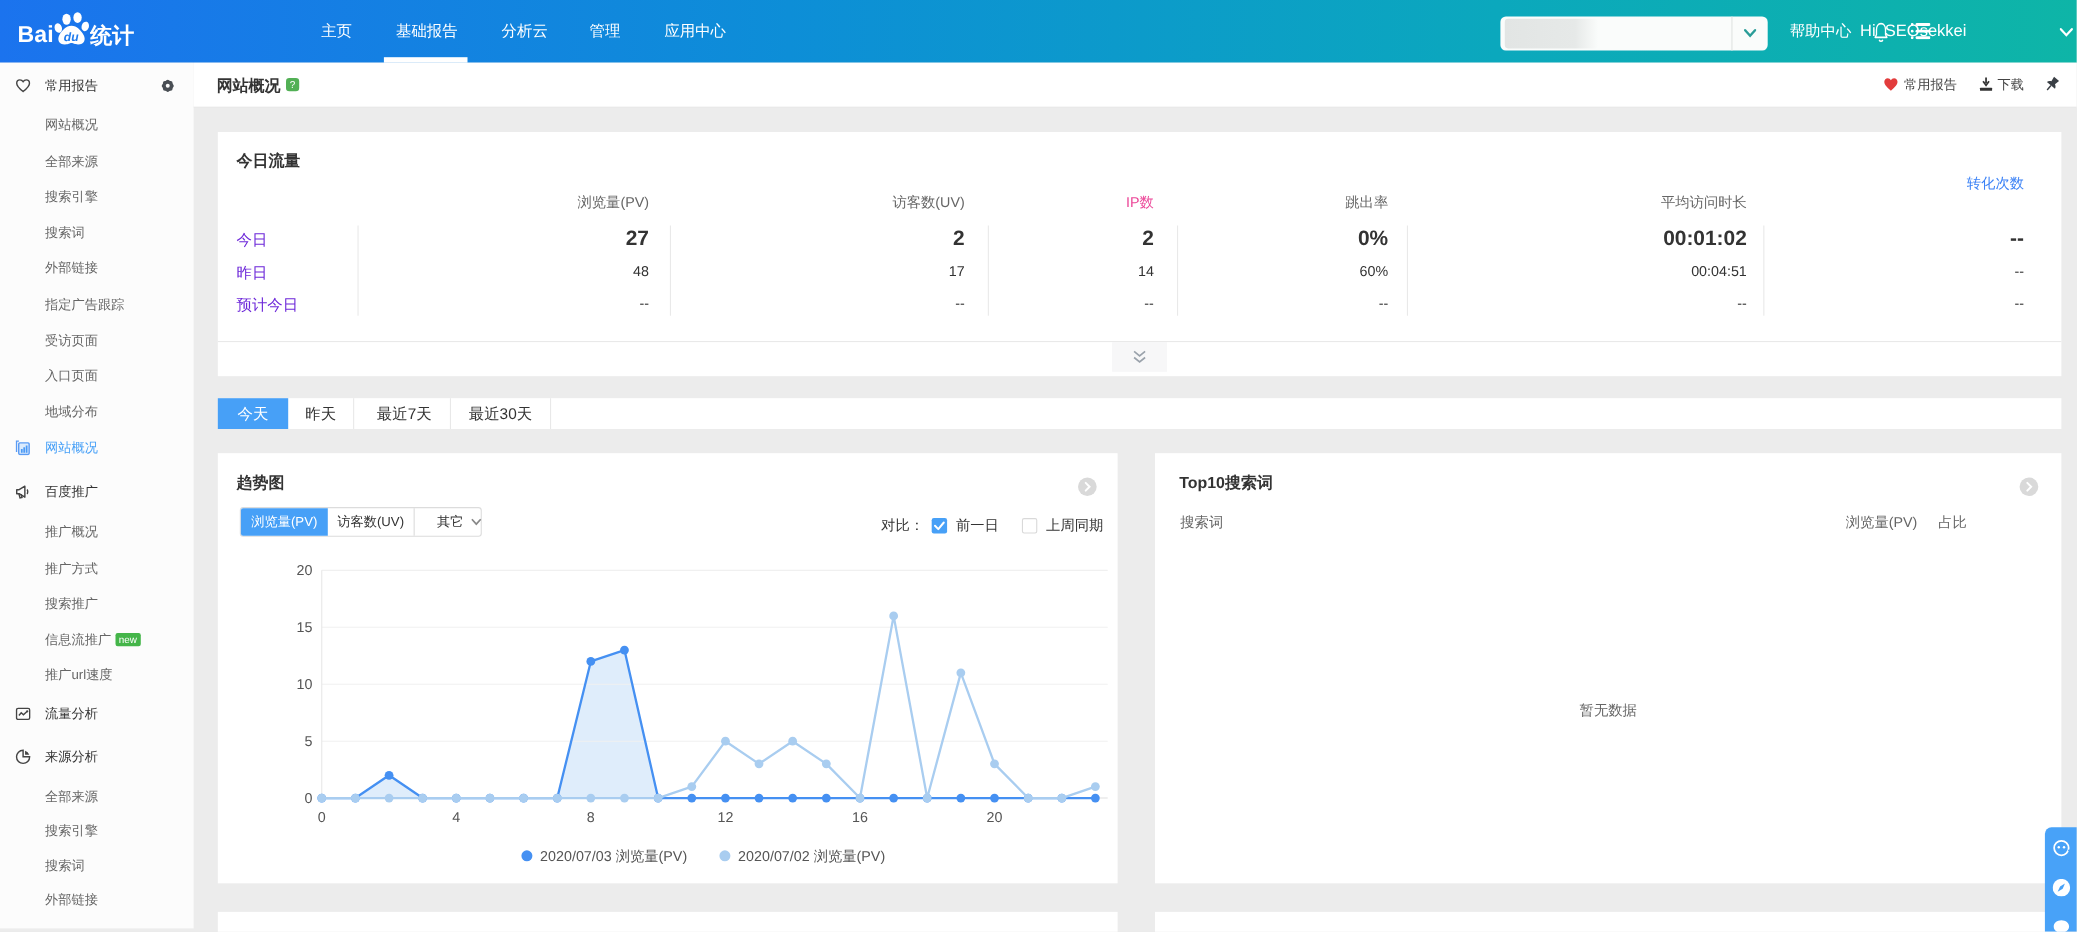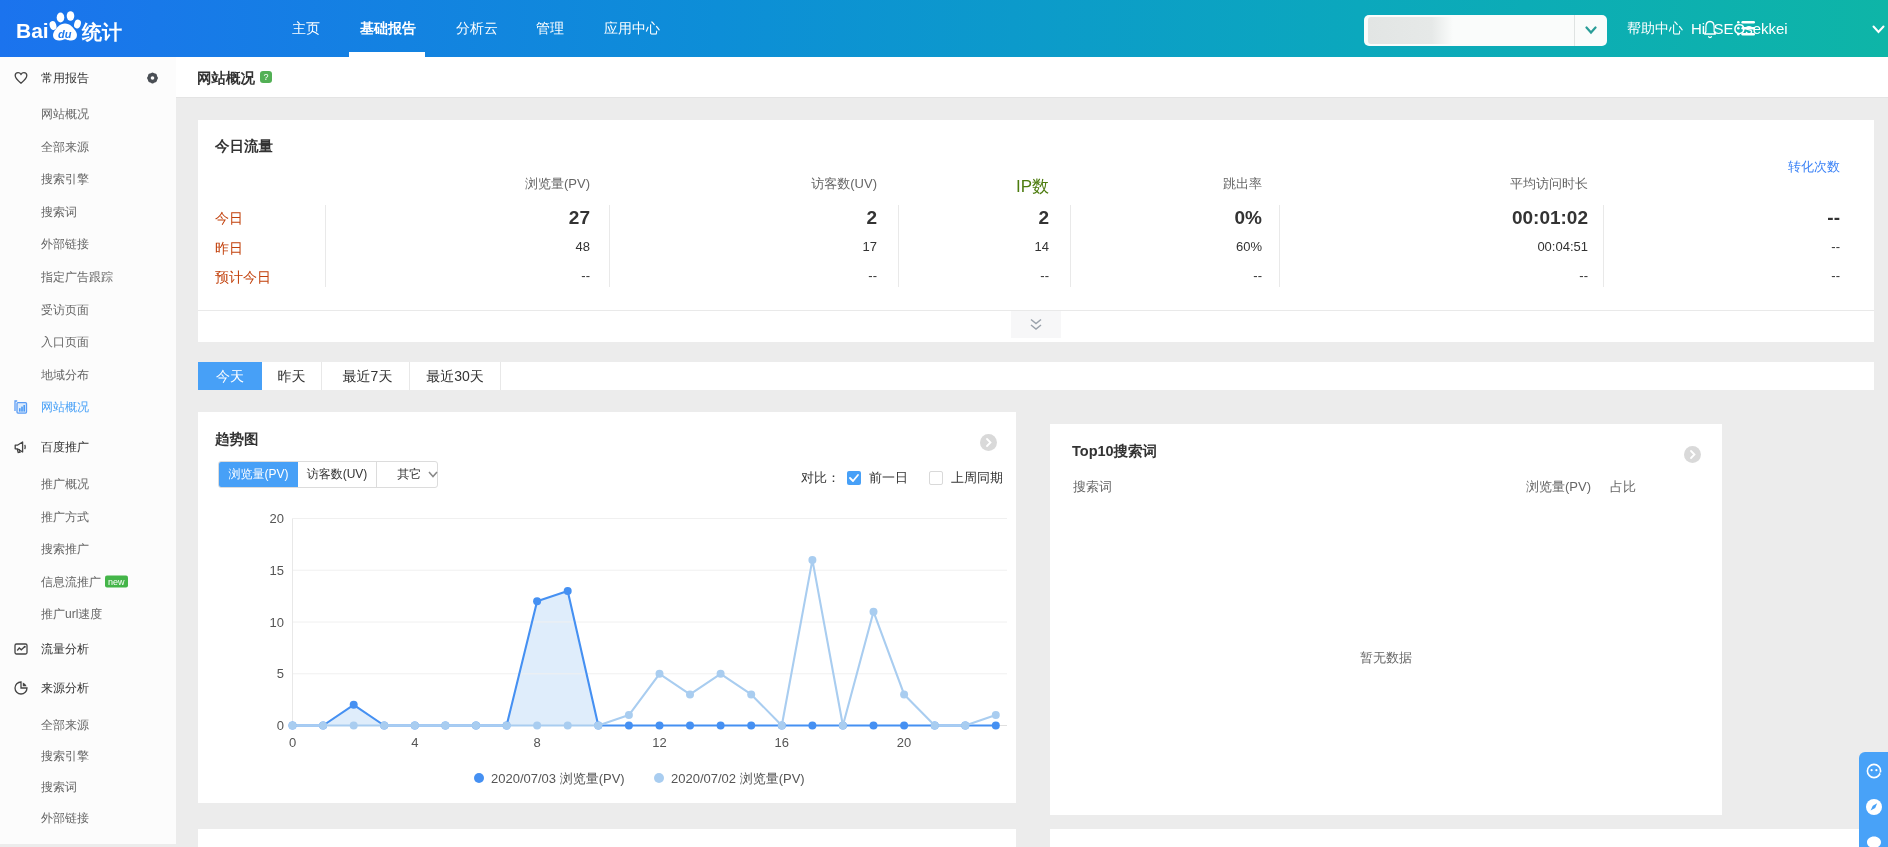--- a/index.html
+++ b/index.html
@@ -3,21 +3,21 @@
 <meta charset="utf-8">
 <title>百度统计</title>
 <style>
 *{box-sizing:border-box;margin:0;padding:0}
 html,body{width:1888px;height:847px;overflow:hidden}
 body{font-family:"Liberation Sans",sans-serif;background:#ececec;position:relative;color:#333}
 
 #hd{position:absolute;left:0;top:0;width:1888px;height:57px;background:linear-gradient(90deg,#1b73ee 0%,#0d8ed7 38%,#0ba8bd 72%,#0eb5a7 100%)}
 #logo{position:absolute;left:16px;top:9px;width:160px;height:40px}
 .nav{position:absolute;top:0;height:57px;line-height:57px;color:#fff;font-size:14px}
-#nav2{font-weight:bold}
+#nav2{font-weight:normal}
 #navunder{position:absolute;left:349px;top:52px;width:76px;height:5px;background:#fff}
 #sbox{position:absolute;left:1364px;top:15px;width:243px;height:31px;background:#fafcfb;border-radius:5px}
 #sbox .blob{position:absolute;left:4px;top:2px;width:85px;height:27px;background:linear-gradient(90deg,#e2e5e4 0%,#e6e9e8 75%,rgba(230,233,232,0) 100%);border-radius:3px}
 #sbox .sep{position:absolute;right:32px;top:0;width:1px;height:31px;background:#dfe3e2}
 .htxt{position:absolute;top:0;height:57px;line-height:57px;color:#fff;font-size:14px}
 
 #side{position:absolute;left:0;top:57px;width:176px;height:787px;background:#fcfcfc}
 .sitem{position:absolute;left:0;width:176px;white-space:nowrap}
 .sec{font-size:12px;color:#333}
 .sub{font-size:12px;color:#666}
@@ -27,42 +27,42 @@
 .newb{display:inline-block;background:#44b549;color:#fff;font-size:9px;border-radius:2px;padding:1px 3px;margin-left:4px;vertical-align:1px}
 
 #crumb{position:absolute;left:176px;top:57px;width:1712px;height:41px;background:#fff;border-bottom:1px solid #e4e4e4}
 #crumb .t{position:absolute;left:21px;top:12px;font-size:14.5px;font-weight:bold;color:#333}
 .qbadge{position:absolute;left:84px;top:14px;width:12px;height:12px;background:#52b055;border-radius:3px;color:#fff;font-size:9px;text-align:center;line-height:12px}
 #crumb .right{position:absolute;right:14px;top:0;height:41px;line-height:41px;font-size:12px;color:#444}
 .card{position:absolute;background:#fff}
 
 #c1{left:198px;top:120px;width:1676px;height:222px}
 #c1 .title{position:absolute;left:17px;top:17px;font-size:14.5px;font-weight:bold}
-.rowlab{position:absolute;left:17px;font-size:14px;color:#c2410c}
+.rowlab{position:absolute;left:17px;font-size:14px;color:#6d28d9}
 .vline{position:absolute;top:85px;width:1px;height:82px;background:#e9e9e9}
 #c1 .hr{position:absolute;left:0;top:190px;width:1676px;height:1px;background:#e9e9e9}
 #foldbtn{position:absolute;left:813px;top:191px;width:50px;height:27px;background:#f7f7f8;text-align:center}
 
 #tabs{position:absolute;left:198px;top:362px;width:1676px;height:28px;background:#fff;font-size:14px}
 .tab{position:absolute;top:0;height:28px;line-height:28px;text-align:center;color:#333;border-right:1px solid #e8e8e8}
 .tab.on{background:#47a0f7;color:#fff;border-right:none}
 
 #c2{left:198px;top:412px;width:818px;height:391px}
 .ctitle{position:absolute;left:17px;top:18px;font-size:14.5px;font-weight:bold}
 .goarr{position:absolute;width:17px;height:17px;border-radius:50%;background:#d9d9d9}
 
 #segs{position:absolute;left:20px;top:49px;height:27px;border:1px solid #dcdcdc;border-radius:3px;width:220px;background:#fff}
 .seg{position:absolute;top:0;height:25px;line-height:25px;text-align:center;font-size:12px;color:#333}
 #seg1{left:0;width:79px;background:#47a0f7;color:#fff;border-radius:2px 0 0 2px;height:25px}
 #seg2{left:79px;width:79px;border-right:1px solid #dcdcdc}
 #seg3{left:168px;width:61px}
 .cmp{position:absolute;top:57px;font-size:13px;color:#333}
 .cbx{position:absolute;top:59px;width:14px;height:14px;border-radius:2px}
 
-#c3{left:1050px;top:424px;width:672px;height:391px}
+#c3{left:1050px;top:412px;width:824px;height:391px}
 #c3 .h{position:absolute;top:54px;font-size:13px;color:#666}
 #c3 .empty{position:absolute;left:0;right:0;top:225px;text-align:center;font-size:13px;color:#666}
 
 #c4{left:198px;top:829px;width:818px;height:40px}
 #c5{left:1050px;top:829px;width:824px;height:40px}
 
 #float{position:absolute;right:0;top:752px;width:29px;height:95px;background:#48a2f8;border-radius:6px 0 0 0}
 </style>
 </head>
 <body>
@@ -220,27 +220,40 @@
       <span class="txt">搜索词</span>
     </div>
 <div class="sitem sub" style="top:745px;height:32px">
       <span class="txt">外部链接</span>
     </div>
 </div>
 
 <div id="crumb">
   <div class="t">网站概况</div>
     <div class="qbadge">?</div>
+  <div class="right"><svg width="14" height="13" viewBox="0 0 14 13" style="vertical-align:-2px">
+        <path d="M7 12.4 C2.8 9 1 6.7 1 4.4 C1 2.6 2.4 1.2 4.1 1.2 C5.3 1.2 6.4 1.9 7 3 C7.6 1.9 8.7 1.2 9.9 1.2 C11.6 1.2 13 2.6 13 4.4 C13 6.7 11.2 9 7 12.4 Z" fill="#e23c3c"></path>
+      </svg><span style="display:inline-block;width:5px"></span><span>常用报告</span><span style="display:inline-block;width:20px"></span><svg width="13" height="13" viewBox="0 0 13 13" style="vertical-align:-2px">
+        <g fill="#333">
+          <path d="M6.5 0.5 L6.5 5.5 M3.8 3.8 L6.5 7.5 L9.2 3.8" stroke="#333" stroke-width="1.6" fill="none"></path>
+          <rect x="1" y="9.8" width="11" height="2.8" rx="0.5"></rect>
+        </g>
+      </svg><span style="display:inline-block;width:4px"></span><span>下载</span><span style="display:inline-block;width:17px"></span><svg width="17" height="17" viewBox="0 0 16 16" style="vertical-align:-4px">
+        <g transform="rotate(40 8 8)" fill="#3a3f45">
+          <path d="M5.2 2 L10.8 2 L10 6.5 C11.5 7.2 12.3 8.3 12.5 9.5 L3.5 9.5 C3.7 8.3 4.5 7.2 6 6.5 Z"></path>
+          <rect x="7.4" y="9.5" width="1.2" height="5"></rect>
+        </g>
+      </svg></div>
 </div>
 
 <div class="card" id="c1">
   <div class="title">今日流量</div>
   <div style="position:absolute;right:1284px;top:55px;font-size:13px;color:#666">浏览量(PV)</div>
   <div style="position:absolute;right:997px;top:55px;font-size:13px;color:#666">访客数(UV)</div>
-  <div style="position:absolute;right:825px;top:55px;font-size:17px;color:#4d7c0f">IP数</div>
+  <div style="position:absolute;right:825px;top:55px;font-size:13px;color:#ec4899">IP数</div>
   <div style="position:absolute;right:612px;top:55px;font-size:13px;color:#666">跳出率</div>
   <div style="position:absolute;right:286px;top:55px;font-size:13px;color:#666">平均访问时长</div>
   <div style="position:absolute;right:34px;top:38px;font-size:13px;color:#3b82f6">转化次数</div>
   <div class="rowlab" style="top:90px">今日</div>
   <div class="rowlab" style="top:120px">昨日</div>
   <div class="rowlab" style="top:149px">预计今日</div>
   <div style="position:absolute;right:1284px;top:87px;font-size:19px;font-weight:bold;color:#333">27</div>
   <div style="position:absolute;right:997px;top:87px;font-size:19px;font-weight:bold;color:#333">2</div>
   <div style="position:absolute;right:825px;top:87px;font-size:19px;font-weight:bold;color:#333">2</div>
   <div style="position:absolute;right:612px;top:87px;font-size:19px;font-weight:bold;color:#333">0%</div>

